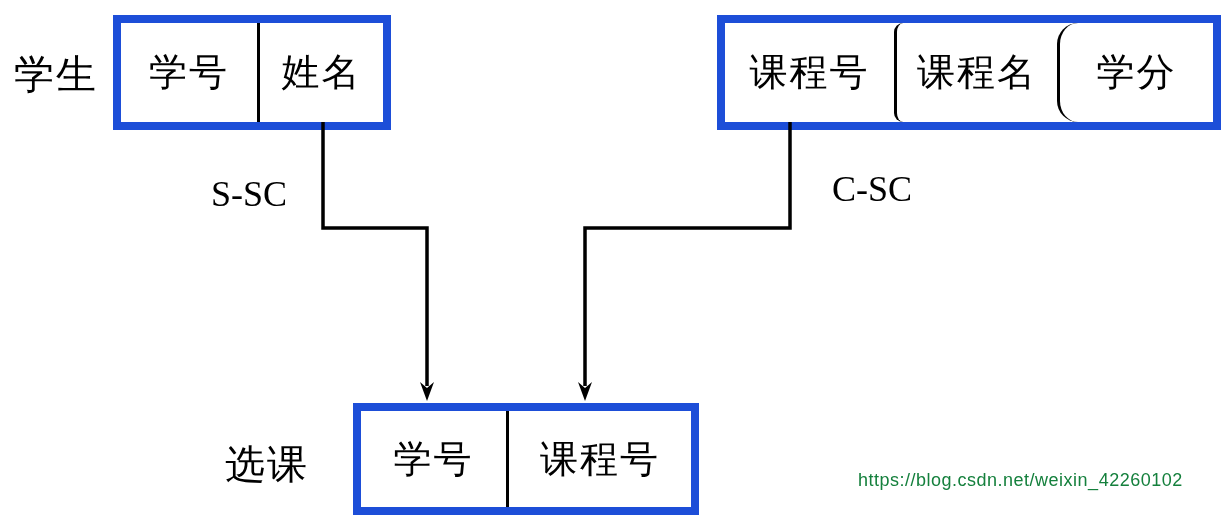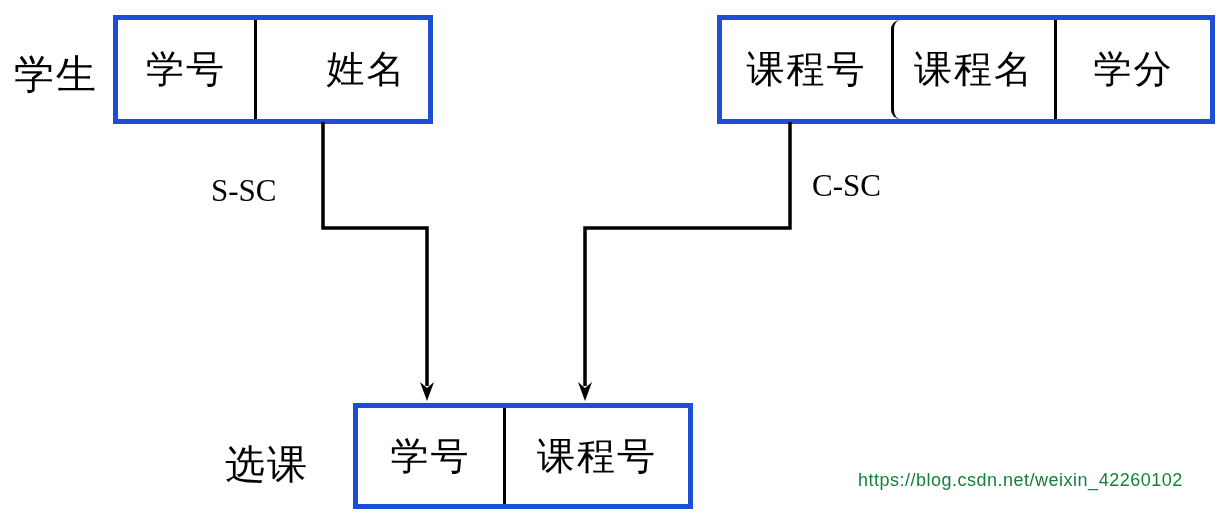--- a/index.html
+++ b/index.html
@@ -12,21 +12,21 @@
     width: 1231px;
     height: 517px;
     background: #ffffff;
     overflow: hidden;
     font-family: "Liberation Serif", "DejaVu Serif", serif;
     color: #000000;
   }
   .tbl {
     position: absolute;
     display: flex;
-    border: 5px solid #1d4ed8;
+    border: 8px solid #1d4ed8;
     background: #ffffff;
     box-sizing: border-box;
   }
   .cell {
     display: flex;
     align-items: center;
     justify-content: center;
     border-left: 3px solid #000000;
     font-size: 38px;
     letter-spacing: 2px;
@@ -36,21 +36,21 @@
     border-left: none;
   }
   .tbl-label {
     position: absolute;
     font-size: 40px;
     letter-spacing: 2px;
     white-space: nowrap;
   }
   .rel-label {
     position: absolute;
-    font-size: 31px;
+    font-size: 36px;
     white-space: nowrap;
   }
   .connectors {
     position: absolute;
     left: 0;
     top: 0;
     pointer-events: none;
   }
   .watermark {
     position: absolute;
@@ -59,41 +59,41 @@
     font-size: 18px;
     font-family: "Liberation Sans", "DejaVu Sans", sans-serif;
     letter-spacing: 0.5px;
     white-space: nowrap;
   }
 
   
   #student-table { left: 113px; top: 15px; }
   #student-table .cell { height: 99px; }
   #student-table .c0 { width: 136px; }
-  #student-table .c1 { width: 123px; padding-left: 48px; }
+  #student-table .c1 { width: 123px; }
   #student-table .c2 { width: 139px; }
 
   #course-table { left: 717px; top: 15px; }
   #course-table .cell { height: 99px; }
   #course-table .c0 { width: 169px; }
   #course-table .c1 { width: 160px; border-radius: 9px; }
-  #course-table .c2 { width: 153px; }
+  #course-table .c2 { width: 153px; border-radius: 21px; }
 
   #sc-table { left: 353px; top: 403px; }
   #sc-table .cell { height: 96px; }
   #sc-table .c0 { width: 145px; }
   #sc-table .c1 { width: 182px; }
   #sc-table .c2 { width: 165px; }
 
   #student-label { left: 14px; top: 47px; }
   #course-label  { left: 616px; top: 47px; }
   #sc-label      { left: 225px; top: 437px; }
 
   #ssc-label { left: 211px; top: 173px; }
-  #csc-label { left: 812px; top: 168px; }
+  #csc-label { left: 832px; top: 168px; }
 </style>
 </head>
 <body>
 
 <div class="canvas" style="background: rgb(255, 255, 255);">
 
   <div class="tbl-label" id="student-label">学生</div>
   <div class="tbl" id="student-table">
     <div class="cell c0">学号</div>
     <div class="cell c1">姓名</div>

